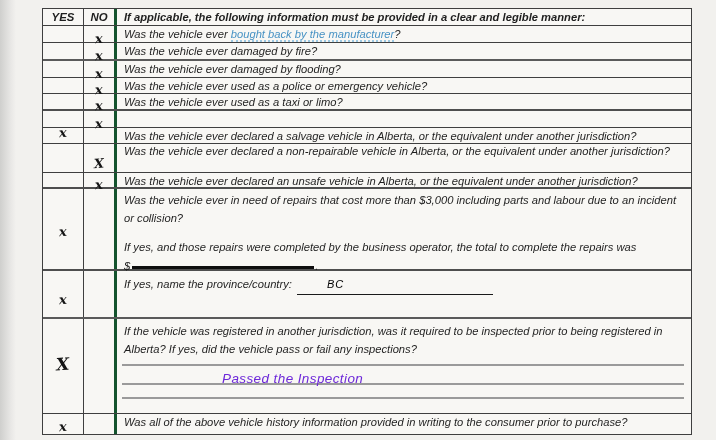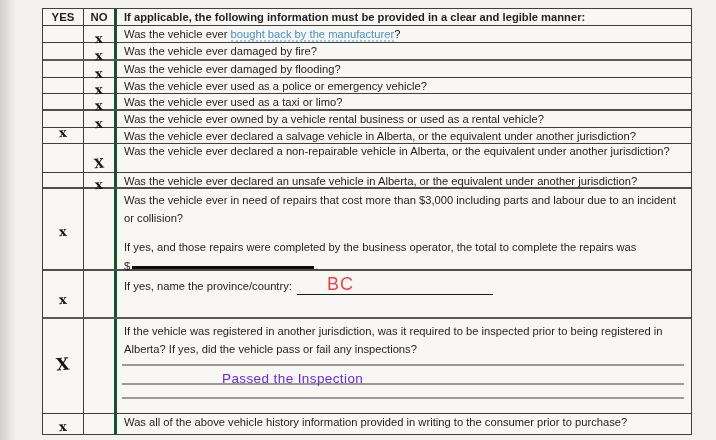--- a/index.html
+++ b/index.html
@@ -16,21 +16,21 @@
   .vtable{
     position:absolute;left:42px;top:8px;width:650px;
     background:#f8f7f4;
     border:1.6px solid #3f3f3f;
     box-sizing:border-box;
   }
   .row{display:flex;border-bottom:1px solid #3f3f3f;box-sizing:border-box;position:relative;}
   .row.last{border-bottom:none;}
   .row.thick{border-bottom:2.6px solid #4e4e4e;}
   .row.medium{border-bottom:2px solid #5a5a5a;}
-  .cell{box-sizing:border-box;}
+  .cell{box-sizing:border-box;font-style:italic;}
   .cell.yes{width:41px;border-right:1px solid #3f3f3f;display:flex;justify-content:center;align-items:center;}
   .cell.no{width:33px;border-right:3px solid #14532d;display:flex;justify-content:center;align-items:center;}
   .cell.q{flex:1;padding:0 6px 0 7px;font-size:11.2px;line-height:16px;display:flex;}
   .cell.qblock{display:block;line-height:17.5px;position:relative;}
   .bold{font-weight:bold;font-size:11.4px;}
   .hdr .cell{align-items:center;}
   .mark{
     font-family:"DejaVu Serif",serif;font-weight:bold;font-size:13px;
     color:#141414;transform:rotate(-4deg);line-height:1;position:relative;
   }
@@ -42,21 +42,21 @@
   .link{color:#4792c4;border-bottom:2px dotted #9cc8e2;padding-bottom:0px;}
   .amount-line{margin-top:1px;}
   .fill-black{
     display:inline-block;width:182px;height:2.6px;background:#0e0e0e;
     margin:0 1px 1px 2px;vertical-align:baseline;
   }
   .bc-line{
     display:inline-block;width:196px;margin-left:5px;
     border-bottom:1.8px solid #1a1a1a;
     padding-left:30px;box-sizing:border-box;
-    font-size:18px;letter-spacing:1px;color:#ef4444;
+    font-size:11px;letter-spacing:1px;color:#000000;
   }
   .insp-para{padding-top:4px;}
   .insp-line{
     position:absolute;left:5px;right:7px;height:2px;background:#9a9a9a;
   }
   .insp-hw{
     position:absolute;left:105px;top:50.5px;
     font-size:13.5px;letter-spacing:0.4px;color:#6d28d9;
   }
 </style>
@@ -126,21 +126,20 @@
       <div class="cell q">Was the vehicle ever used as a taxi or limo?</div>
     </div>
 
     <div class="row" style="height:17px">
       <div class="cell yes">
           <span class="mark low"></span>
         </div>
       <div class="cell no">
           <span class="mark low">x</span>
         </div>
-      <div class="cell q">Was the vehicle ever owned by a vehicle rental business or used as a rental vehicle?</div>
     </div>
 
     <div class="row" style="height:16px">
       <div class="cell yes">
           <span class="mark high">x</span>
         </div>
       <div class="cell no">
           <span class="mark high"></span>
         </div>
       <div class="cell q">Was the vehicle ever declared a salvage vehicle in Alberta, or the equivalent under another jurisdiction?</div>

